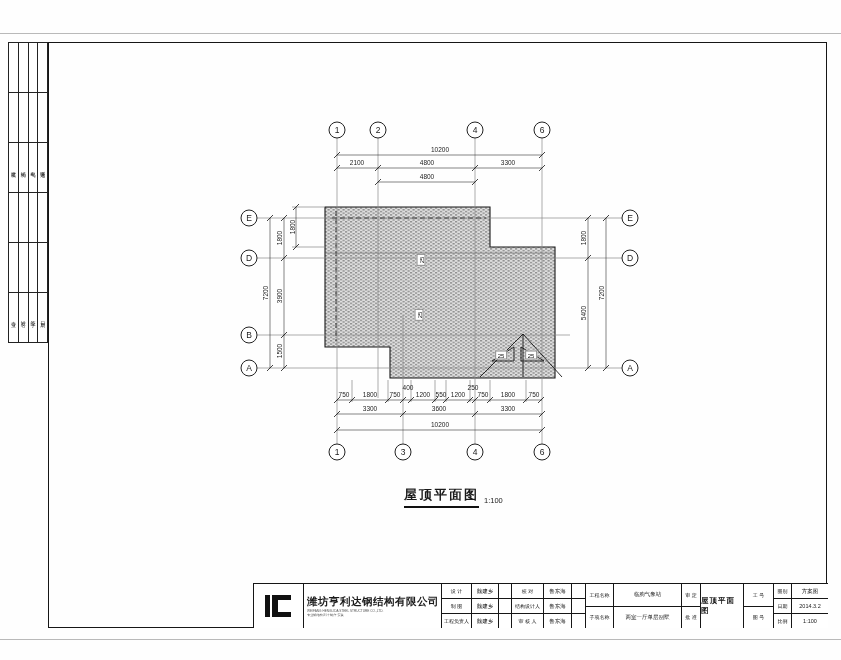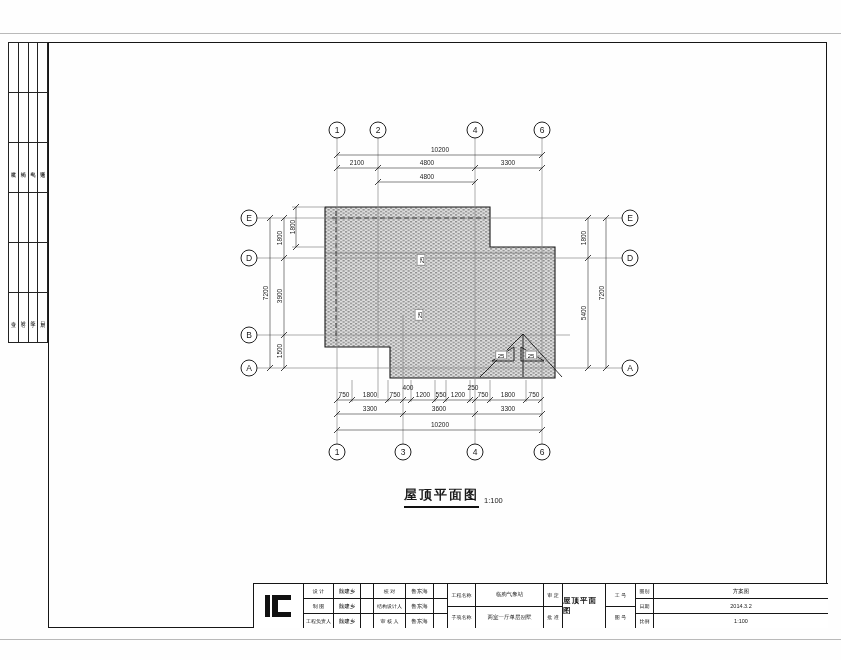--- a/index.html
+++ b/index.html
@@ -240,20 +240,25 @@
     </div>
   </div>
 
   <div class="tblock">
     <div class="tb-sec tb-logo">
       <svg width="32" height="28" viewBox="0 0 32 28">
         <rect x="2" y="3" width="5" height="22" fill="#111"></rect>
         <path d="M9 3 h19 v5 h-13 v12 h13 v5 H9 Z" fill="#111"></path>
       </svg>
     </div>
+    <div class="tb-sec tb-company">
+      <div class="tb-cname">潍坊亨利达钢结构有限公司</div>
+      <div class="tb-cen">WEIFANG HENGLIDA STEEL STRUCTURE CO.,LTD.</div>
+      <div class="tb-cen">专业钢结构设计·制作·安装</div>
+    </div>
 
     <div class="tb-sec grid3" style="width:70px">
       <div class="row">
           <div class="c lab" style="width:30px">设 计</div>
           <div class="c val" style="width:27px">魏建乡</div>
           <div class="c" style="flex:1"></div>
         </div>
       <div class="row">
           <div class="c lab" style="width:30px">制 图</div>
           <div class="c val" style="width:27px">魏建乡</div>

